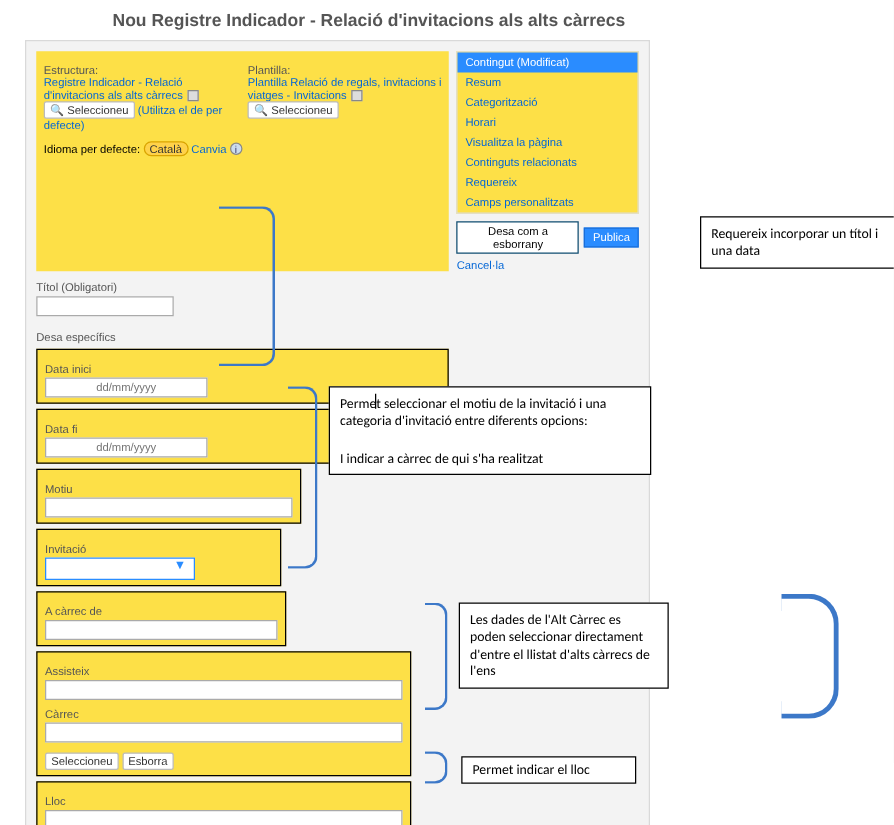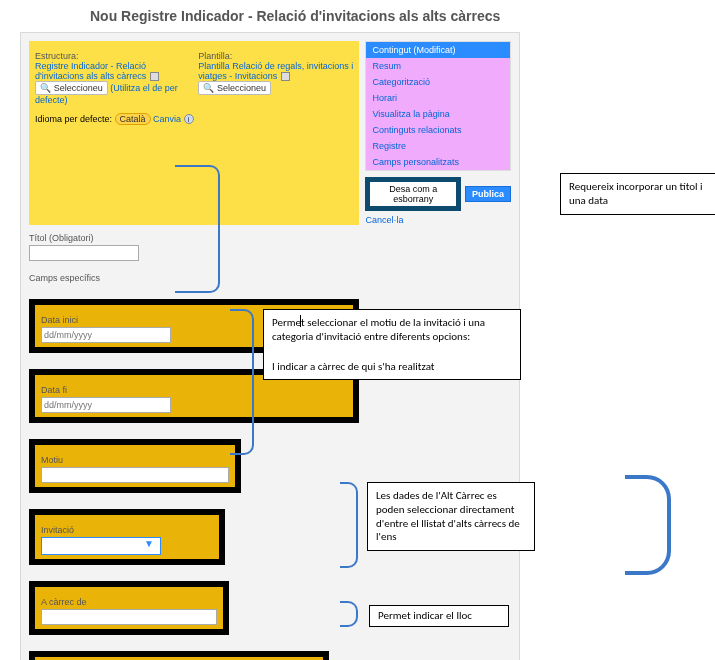--- a/index.html
+++ b/index.html
@@ -56,77 +56,77 @@
     font-size:9px;
     padding:0 4px;
     border-radius:6px;
   }
   .col-right {
     width: 150px;
     font-size:9px;
   }
   .nav-list {
     border:1px solid #ddd;
-    background:#f0abfc;
+    background:#fde047;
   }
   .nav-item {
     padding:3px 6px;
     color:#0366d6;
     cursor:pointer;
   }
   .nav-item.sel {
     background:#2a8cff;
     color:#fff;
   }
   .action-row {
     margin-top:6px;
     display:flex;
     gap:4px;
     align-items:center;
   }
   .btn-draft {
-    border:5px solid #0c4a6e;
+    border:1px solid #0c4a6e;
     background:#fff;
     font-size:9px;
     padding:2px 4px;
     cursor:pointer;
   }
   .btn-pub {
     border:1px solid #1a6ed8;
     background:#2a8cff;
     color:#fff;
     font-size:9px;
     padding:2px 6px;
     cursor:pointer;
-    font-weight:bold;
   }
   .cancel-link { font-size:9px; color:#0366d6; cursor:pointer; margin-top:4px;}
   .form-block {
     margin-top:8px;
     font-size:9px;
     color:#555;
   }
   .field-lbl {
     font-size:9px;
     color:#555;
     margin:6px 0 2px;
   }
   .input-txt {
     width:110px;
     height:16px;
     border:1px solid #aaa;
     font-size:9px;
     padding:0 2px;
     background:#fff;
+    text-align:center;
   }
   .group-box {
-    border:6px solid #000000;
-    background:#eab308;
+    border:1px solid #000000;
+    background:#fde047;
     padding:4px 6px;
-    margin:16px 0;
+    margin:4px 0;
   }
   .group-box .input-txt { width:130px; }
   .full-input {
     width:100%;
     height:16px;
     border:1px solid #aaa;
     background:#fff;
     font-size:9px;
     padding:0 2px;
   }
@@ -225,36 +225,36 @@
     </div>
 
     <div class="col-right">
       <div class="nav-list">
         <div class="nav-item sel">Contingut (Modificat)</div>
         <div class="nav-item">Resum</div>
         <div class="nav-item">Categorització</div>
         <div class="nav-item">Horari</div>
         <div class="nav-item">Visualitza la pàgina</div>
         <div class="nav-item">Continguts relacionats</div>
-        <div class="nav-item">Registre</div>
+        <div class="nav-item">Requereix</div>
         <div class="nav-item">Camps personalitzats</div>
       </div>
       <div class="action-row">
         <button class="btn-draft">Desa com a esborrany</button>
         <button class="btn-pub">Publica</button>
       </div>
       <div class="cancel-link">Cancel·la</div>
     </div>
   </div>
 
   <div class="form-block" style="width:330px;">
     <div class="field-lbl">Títol (Obligatori)</div>
     <input class="input-txt" style="">
 
-    <div class="field-lbl" style="margin-top:12px;">Camps específics</div>
+    <div class="field-lbl" style="margin-top:12px;">Desa específics</div>
 
     <div class="group-box">
       <div class="field-lbl">Data inici</div>
       <input class="input-txt" placeholder="dd/mm/yyyy" style="">
     </div>
 
     <div class="group-box">
       <div class="field-lbl">Data fi</div>
       <input class="input-txt" placeholder="dd/mm/yyyy" style="">
     </div>
@@ -268,22 +268,23 @@
       <div class="field-lbl">Invitació</div>
       <div class="select-input">▼</div>
     </div>
 
     <div class="group-box" style="width:200px;">
       <div class="field-lbl">A càrrec de</div>
       <input class="full-input" style="">
     </div>
 
     <div class="group-box" style="width:300px;">
-      <div class="field-lbl">Utilitza</div>
-      <input class="full-input" style="">
+      <div class="field-lbl">Assisteix</div>
+      <input class="full-input" style="">
+      <div class="field-lbl">Càrrec</div>
       <input class="full-input" style="">
       <div style="margin-top:8px;">
         <button class="btn-small">Seleccioneu</button>
         <button class="btn-small">Esborra</button>
       </div>
     </div>
 
     <div class="group-box" style="width:300px;">
       <div class="field-lbl">Lloc</div>
       <input class="full-input" style="">

